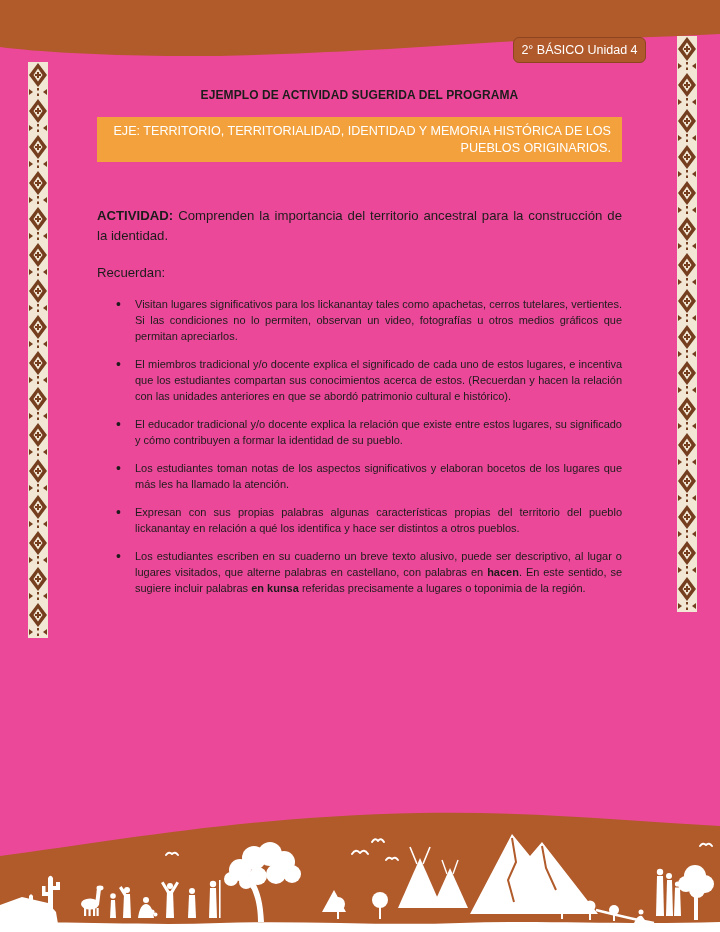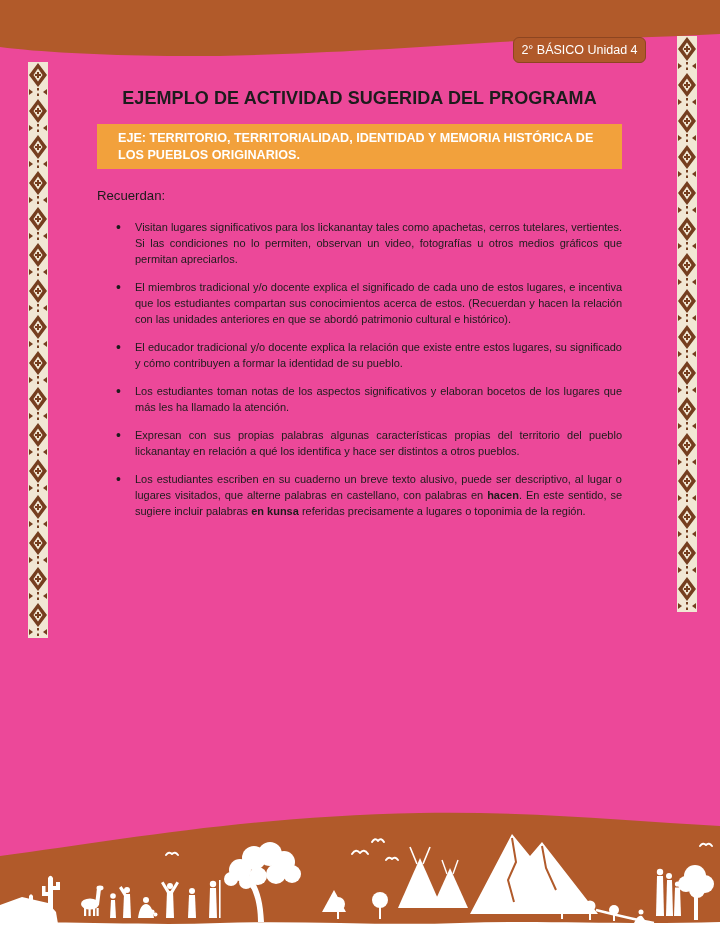--- a/index.html
+++ b/index.html
@@ -6,23 +6,23 @@
   .page{position:relative;width:720px;height:932px;background:#ec4899;overflow:hidden;
         font-family:"Liberation Sans",sans-serif;color:#1c1c1c;}
   .header-svg{position:absolute;top:0;left:0;display:block;}
   .unit-badge{position:absolute;top:37px;left:513px;width:133px;height:26px;
       background:#b0592a;border:1px solid #8d4520;border-radius:6px;color:#ffffff;
       font-size:12.5px;display:flex;align-items:center;justify-content:center;box-sizing:border-box;}
   .border-strip{position:absolute;width:20px;}
   .border-left{left:28px;top:62px;}
   .border-right{left:677px;top:36px;}
   .content{position:absolute;left:97px;top:88px;width:525px;}
-  .page-title{font-size:18px;font-weight:bold;text-align:center;margin:0;letter-spacing:.1px;}
-  .eje-banner{margin-top:15px;background:#f2a13c;color:#ffffff;font-weight:bold;
-      font-size:12.6px;line-height:16.5px;padding:6px 21px;}
+  .page-title{font-size:12px;font-weight:bold;text-align:center;margin:0;letter-spacing:.1px;}
+  .eje-banner{margin-top:15px;background:#f2a13c;color:#ffffff;font-weight:normal;
+      font-size:12.6px;line-height:16.5px;padding:6px 11px;text-align:right;}
   .activity-line{margin-top:44px;font-size:13.2px;line-height:20px;text-align:justify;}
   .bold{font-weight:bold;}
   .examples-heading{margin-top:17px;font-size:13.2px;line-height:20px;}
   ul.examples{list-style:none;margin:5px 0 0 0;padding:0;}
   ul.examples li{position:relative;padding-left:38px;font-size:11px;line-height:16px;
       text-align:justify;margin-bottom:12px;}
   ul.examples li::before{content:"\2022";position:absolute;left:19px;top:0;font-size:14px;}
   .footer-svg{position:absolute;left:0;bottom:0;display:block;}
 </style>
 </head>
@@ -72,20 +72,21 @@
   </svg>
 
   <div class="content">
 
     <h1 class="page-title">EJEMPLO DE ACTIVIDAD SUGERIDA DEL PROGRAMA</h1>
 
     <div class="eje-banner">
       <span>EJE: TERRITORIO, TERRITORIALIDAD, IDENTIDAD Y MEMORIA HISTÓRICA DE LOS PUEBLOS ORIGINARIOS.</span>
     </div>
 
+    <p class="activity-line"><span class="bold">ACTIVIDAD:</span><span> Comprenden la importancia del territorio ancestral para la construcción de la identidad.</span></p>
 
     <p class="examples-heading">Recuerdan:</p>
 
     <ul class="examples">
       <li><span>Visitan lugares significativos para los lickanantay tales como apachetas, cerros tutelares, vertientes. Si las condiciones no lo permiten, observan un video, fotografías u otros medios gráficos que permitan apreciarlos.</span></li>
       <li><span>El miembros tradicional y/o docente explica el significado de cada uno de estos lugares, e incentiva que los estudiantes compartan sus conocimientos acerca de estos. (Recuerdan y hacen la relación con las unidades anteriores en que se abordó patrimonio cultural e histórico).</span></li>
       <li><span>El educador tradicional y/o docente explica la relación que existe entre estos lugares, su significado y cómo contribuyen a formar la identidad de su pueblo.</span></li>
       <li><span>Los estudiantes toman notas de los aspectos significativos y elaboran bocetos de los lugares que más les ha llamado la atención.</span></li>
       <li><span>Expresan con sus propias palabras algunas características propias del territorio del pueblo lickanantay en relación a qué los identifica y hace ser distintos a otros pueblos.</span></li>
       <li><span>Los estudiantes escriben en su cuaderno un breve texto alusivo, puede ser descriptivo, al lugar o lugares visitados, que alterne palabras en castellano, con palabras en </span><span class="bold">hacen</span><span>. En este sentido, se sugiere incluir palabras </span><span class="bold">en kunsa</span><span> referidas precisamente a lugares o toponimia de la región.</span></li>

